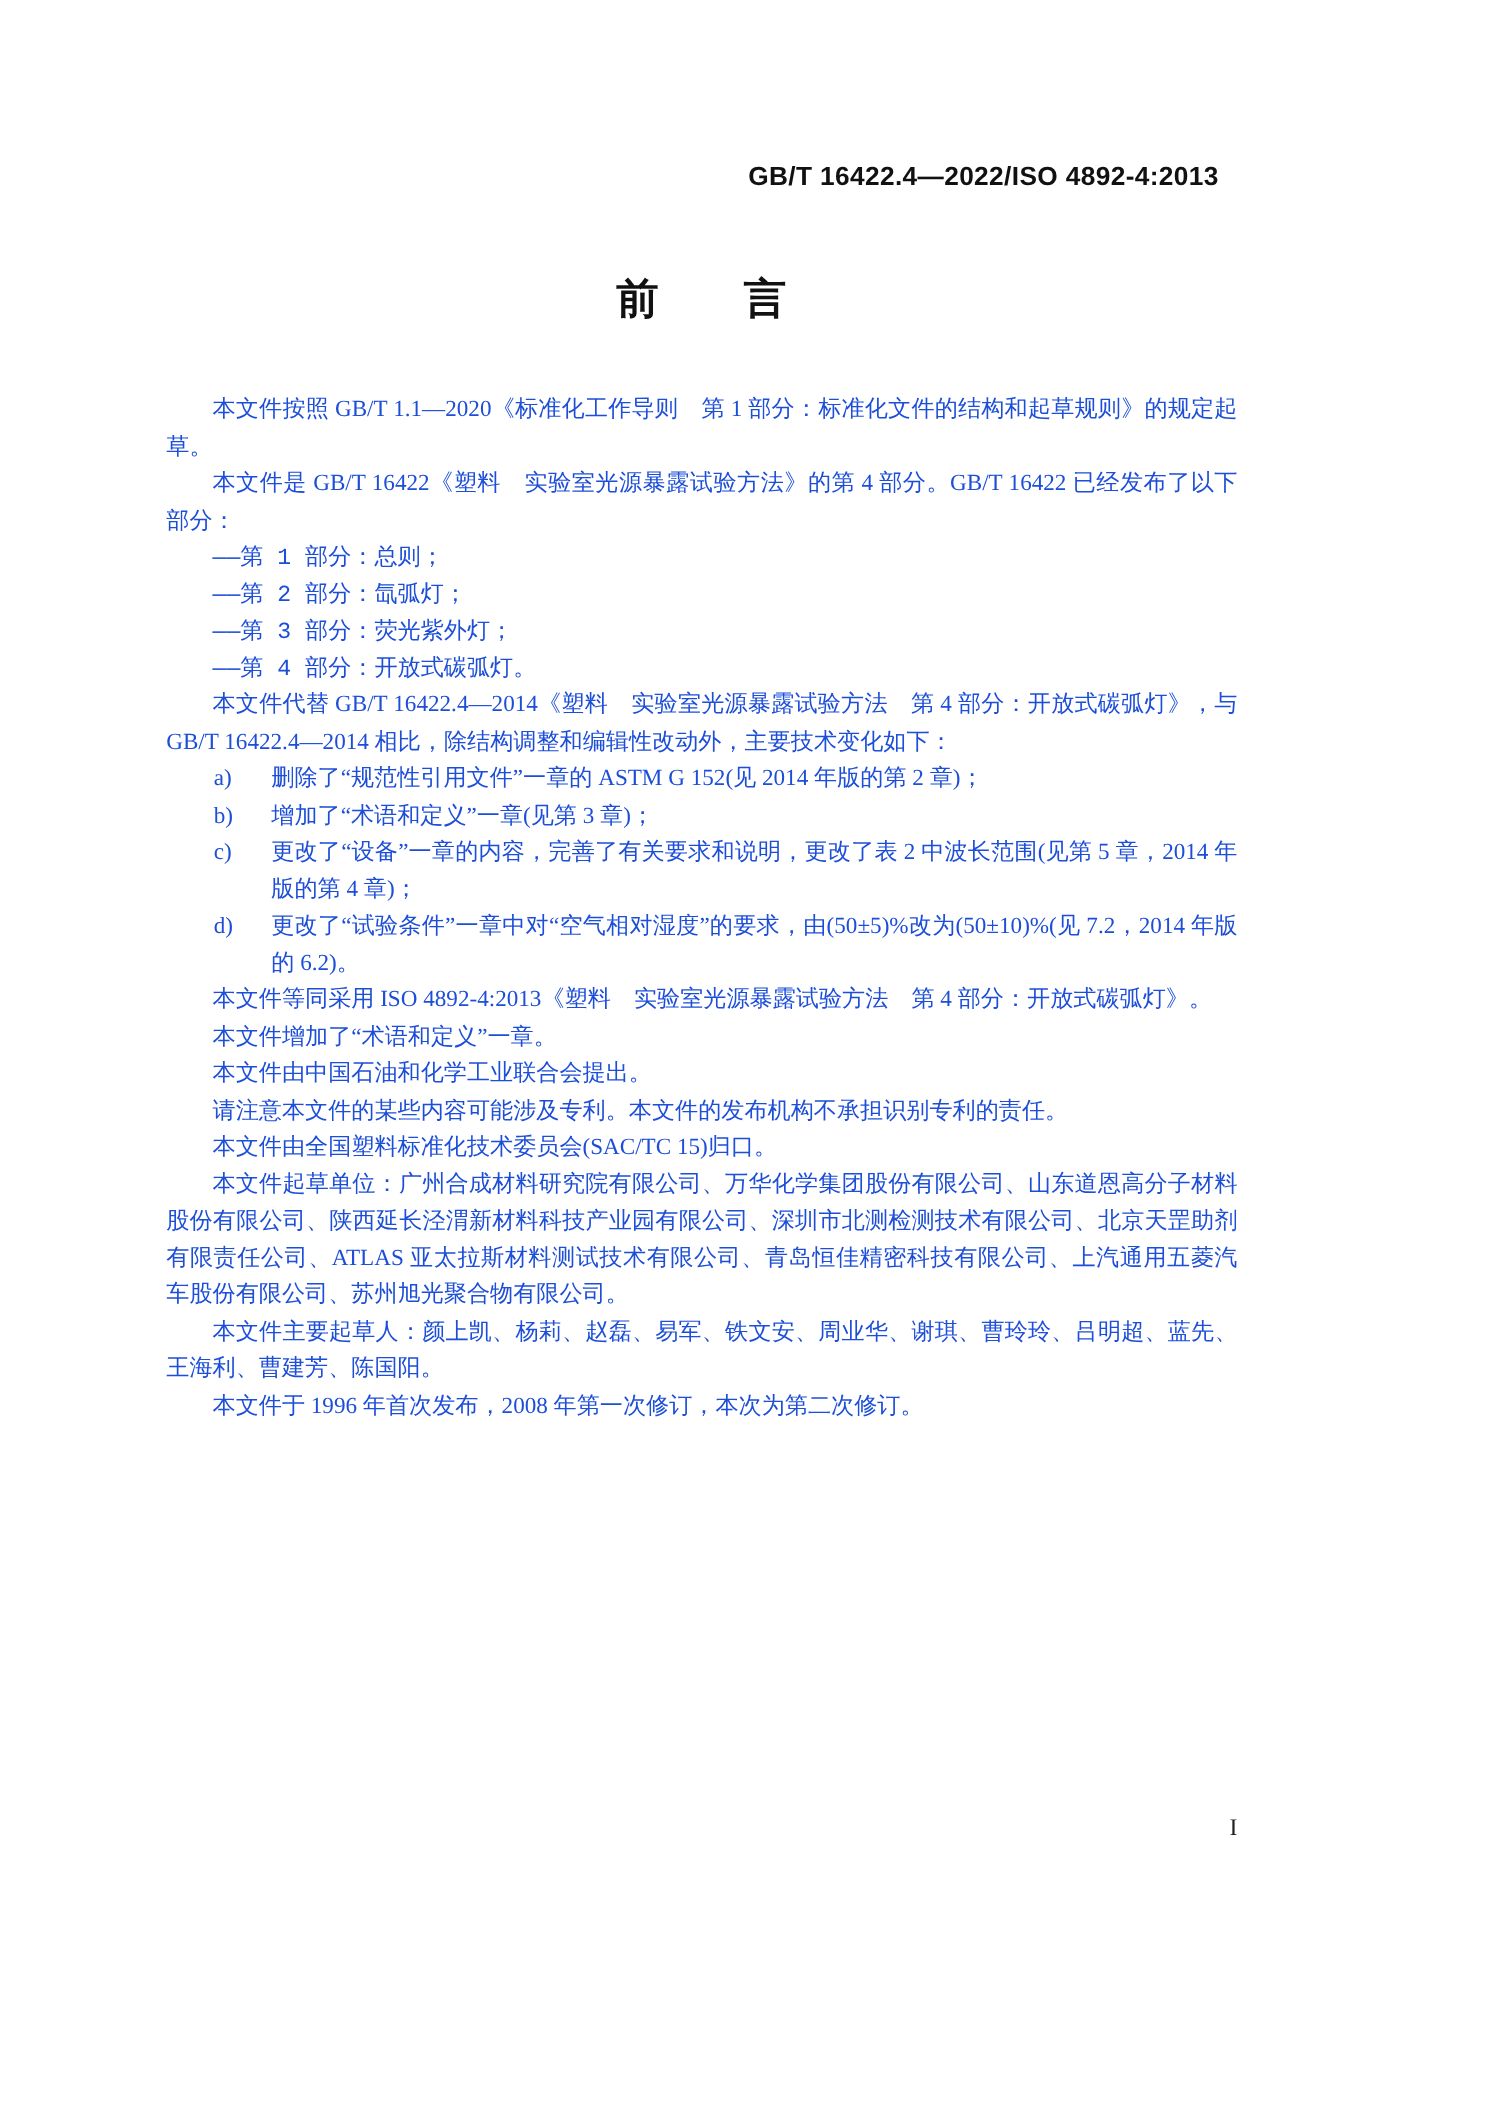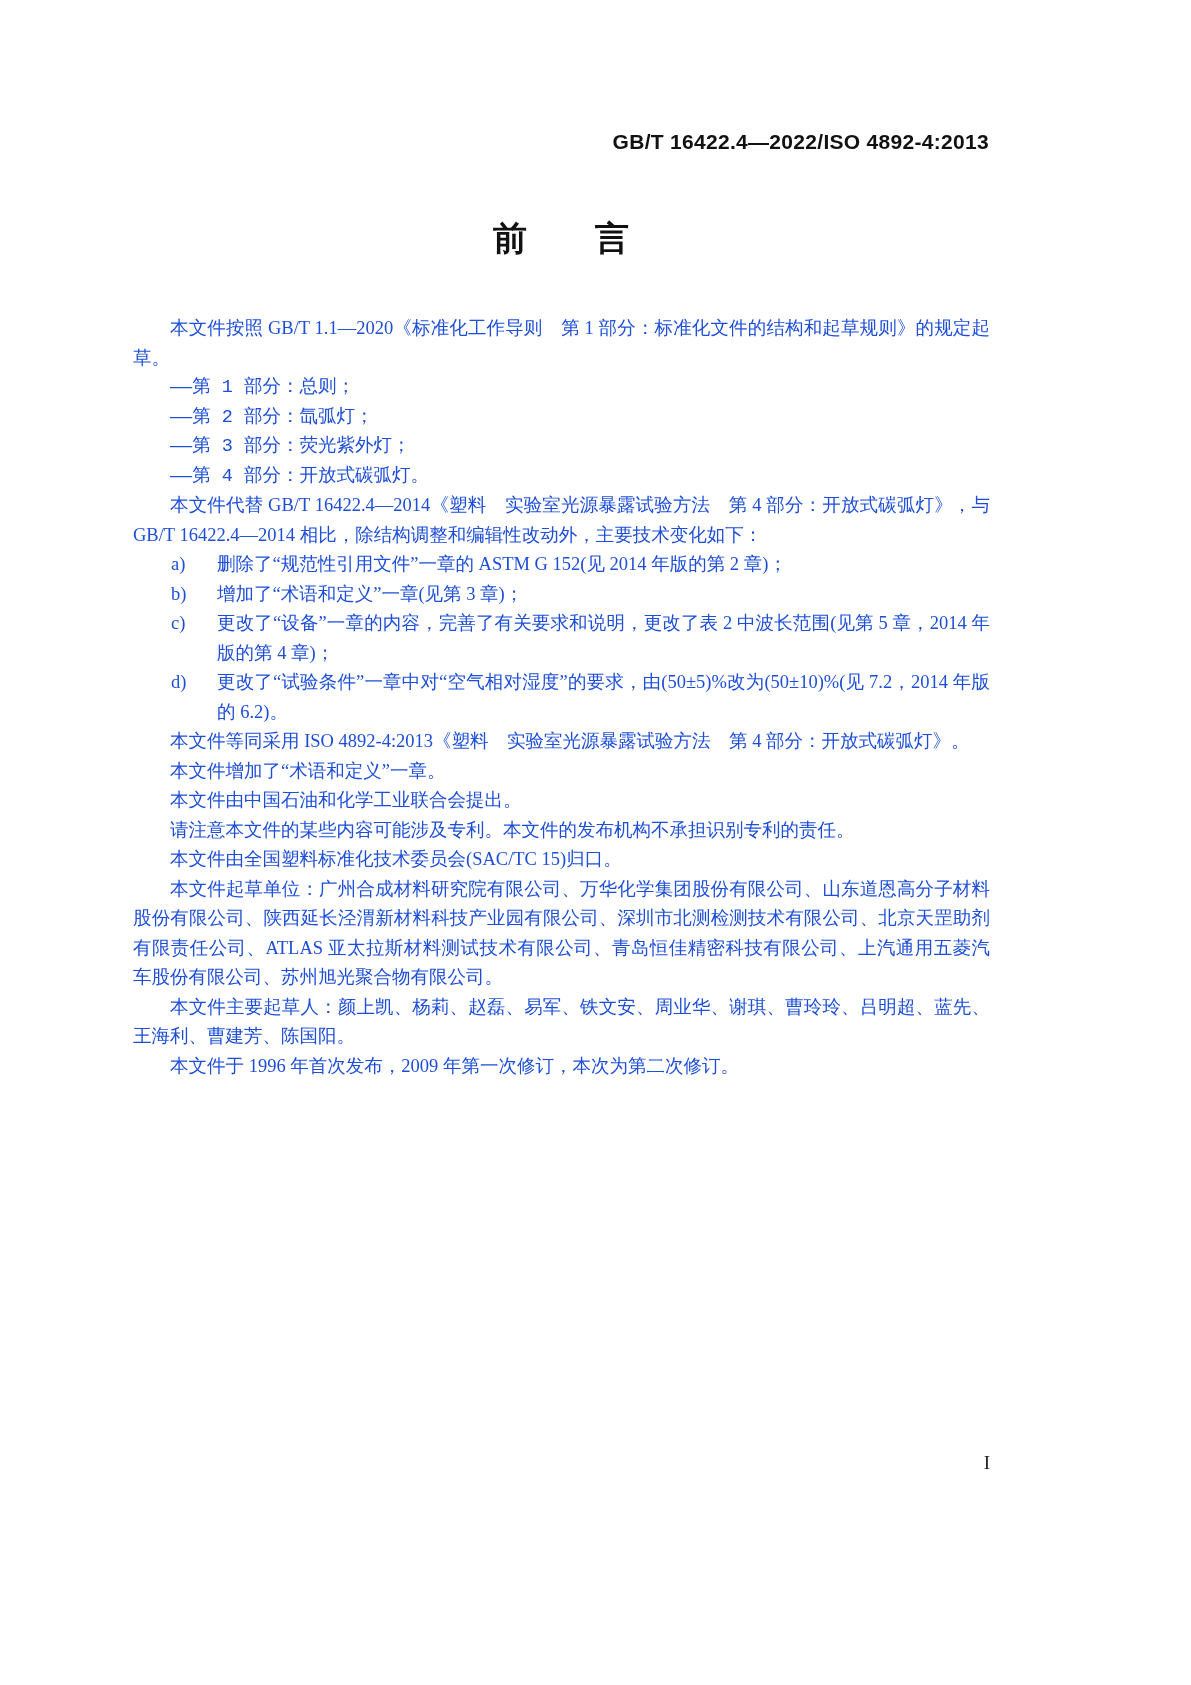--- a/index.html
+++ b/index.html
@@ -9,21 +9,21 @@
     width: 1191px;
     height: 1685px;
     background: #ffffff;
     color: #1b1b1b;
     font-family: "Liberation Serif", "DejaVu Serif", serif;
     overflow: hidden;
   }
   .running-head {
     position: absolute;
     top: 130px;
-    left: 133px;
+    left: 119px;
     width: 856px;
     text-align: right;
     font-family: "Liberation Sans", "DejaVu Sans", sans-serif;
     font-weight: bold;
     font-size: 21px;
     letter-spacing: 0.3px;
     color: #111;
   }
   .doc-title {
     position: absolute;
@@ -66,20 +66,21 @@
 <body>
 
 <div class="page">
 
   <div class="running-head">GB/T 16422.4—2022/ISO 4892-4:2013</div>
 
   <h1 class="doc-title">前　　言</h1>
 
   <section class="doc-body">
     <p class="para">本文件按照 GB/T 1.1—2020《标准化工作导则　第 1 部分：标准化文件的结构和起草规则》的规定起草。</p>
+    <p class="para">本文件是 GB/T 16422《塑料　实验室光源暴露试验方法》的第 4 部分。GB/T 16422 已经发布了以下部分：</p>
     <p class="dash">——第 1 部分：总则；</p>
     <p class="dash">——第 2 部分：氙弧灯；</p>
     <p class="dash">——第 3 部分：荧光紫外灯；</p>
     <p class="dash">——第 4 部分：开放式碳弧灯。</p>
     <p class="para">本文件代替 GB/T 16422.4—2014《塑料　实验室光源暴露试验方法　第 4 部分：开放式碳弧灯》，与 GB/T 16422.4—2014 相比，除结构调整和编辑性改动外，主要技术变化如下：</p>
 
     <p class="item">
       <span class="marker">a)</span>
       <span>删除了“规范性引用文件”一章的 ASTM G 152(见 2014 年版的第 2 章)；</span>
     </p>
@@ -96,18 +97,18 @@
       <span>更改了“试验条件”一章中对“空气相对湿度”的要求，由(50±5)%改为(50±10)%(见 7.2，2014 年版的 6.2)。</span>
     </p>
 
     <p class="para">本文件等同采用 ISO 4892-4:2013《塑料　实验室光源暴露试验方法　第 4 部分：开放式碳弧灯》。</p>
     <p class="para">本文件增加了“术语和定义”一章。</p>
     <p class="para">本文件由中国石油和化学工业联合会提出。</p>
     <p class="para">请注意本文件的某些内容可能涉及专利。本文件的发布机构不承担识别专利的责任。</p>
     <p class="para">本文件由全国塑料标准化技术委员会(SAC/TC 15)归口。</p>
     <p class="para">本文件起草单位：广州合成材料研究院有限公司、万华化学集团股份有限公司、山东道恩高分子材料股份有限公司、陕西延长泾渭新材料科技产业园有限公司、深圳市北测检测技术有限公司、北京天罡助剂有限责任公司、ATLAS 亚太拉斯材料测试技术有限公司、青岛恒佳精密科技有限公司、上汽通用五菱汽车股份有限公司、苏州旭光聚合物有限公司。</p>
     <p class="para">本文件主要起草人：颜上凯、杨莉、赵磊、易军、铁文安、周业华、谢琪、曹玲玲、吕明超、蓝先、王海利、曹建芳、陈国阳。</p>
-    <p class="para">本文件于 1996 年首次发布，2009 年第一次修订，本次为第二次修订。</p>
+    <p class="para">本文件于 1996 年首次发布，2008 年第一次修订，本次为第二次修订。</p>
   </section>
 
   <div class="page-number">I</div>
 
 </div>
 
 </body></html>

